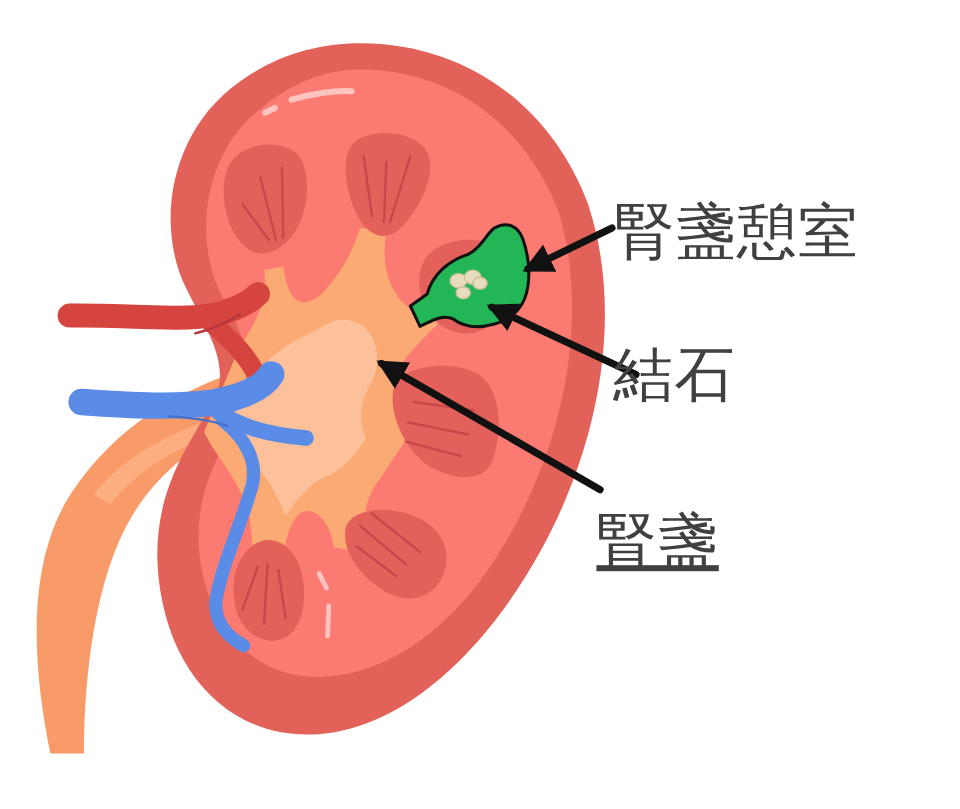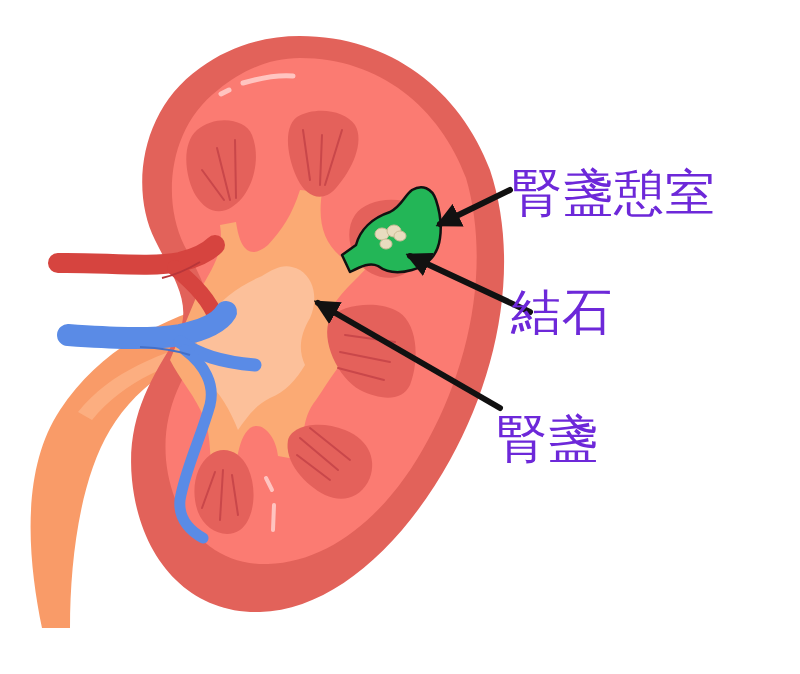--- a/index.html
+++ b/index.html
@@ -1,21 +1,21 @@
 <!DOCTYPE html>
 <html><head>
   <meta charset="utf-8">
   <style>
     html, body { margin: 0; padding: 0; background: #ffffff; }
     body { width: 800px; height: 674px; position: relative; overflow: hidden; font-family: "DejaVu Sans", sans-serif; }
     #stage { position: absolute; left: 0; top: 0; width: 800px; height: 674px; }
     .label {
       position: absolute;
       font-family: "DejaVu Sans", sans-serif;
-      color: #6d28d9;
+      color: #404040;
       font-size: 50px;
       line-height: 1;
       letter-spacing: 1px;
       white-space: nowrap;
     }
   </style>
 </head>
 <body>
 
 <svg id="stage" viewBox="0 0 800 674" xmlns="http://www.w3.org/2000/svg">
@@ -116,13 +116,13 @@
 
   <g stroke="#111111" stroke-width="6" stroke-linecap="round" fill="none">
     <line x1="510" y1="190" x2="440" y2="224" marker-end="url(#arrowhead)"></line>
     <line x1="530" y1="312" x2="410" y2="256" marker-end="url(#arrowhead)"></line>
     <line x1="500" y1="408" x2="318" y2="303" marker-end="url(#arrowhead)"></line>
   </g>
 </svg>
 
 <div class="label" style="left:512px; top:168px;">腎盞憩室</div>
 <div class="label" style="left:511px; top:287px;">結石</div>
-<div class="label" style="left:497px; top:414px;">腎盞</div>
+<div class="label" style="left:497px; top:426px;text-decoration:underline;">腎盞</div>
 
 </body></html>

